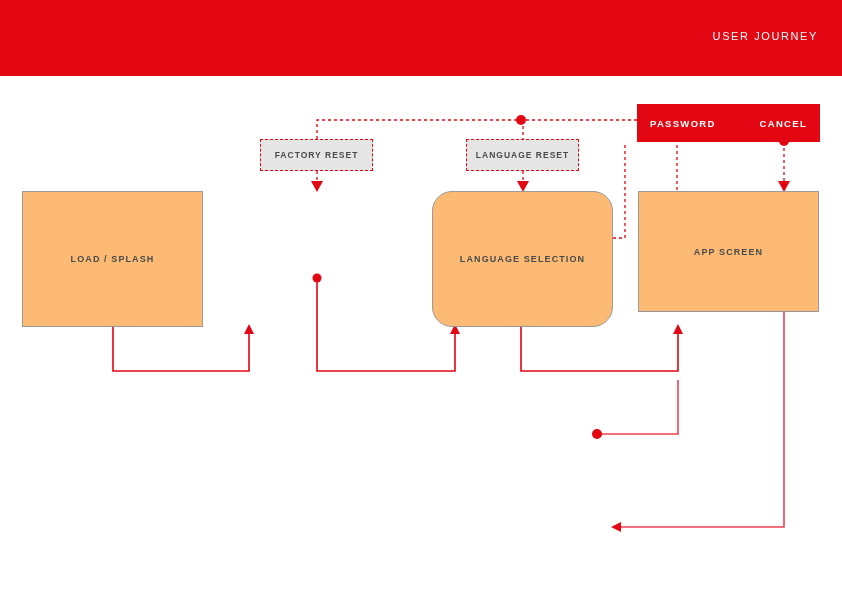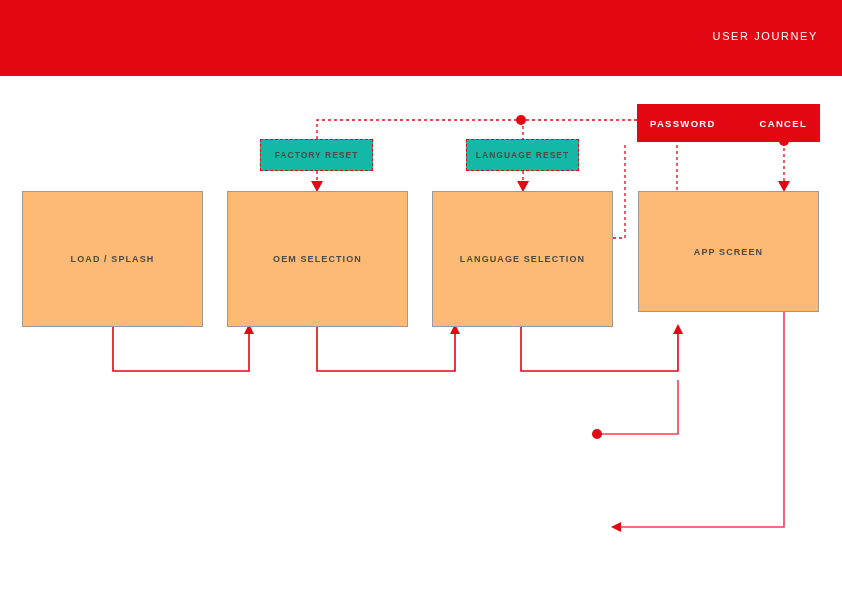--- a/index.html
+++ b/index.html
@@ -14,21 +14,21 @@
       color:#ffffff;font-size:11px;font-weight:normal;letter-spacing:1.6px;
       text-transform:uppercase;white-space:nowrap;}
 
   .node{position:absolute;border:1.5px solid #9a9a9a;background:#fdba74;
       box-sizing:border-box;}
   .node-label{position:absolute;left:0;right:0;top:50%;
       transform:translateY(-50%);text-align:center;
       color:#4a4a4a;font-size:9px;font-weight:bold;letter-spacing:1.1px;
       text-transform:uppercase;white-space:nowrap;}
 
-  .dashed-node{position:absolute;border:1.3px dashed #e30613;background:#14b8a6;
+  .dashed-node{position:absolute;border:1.3px dashed #e30613;background:#e5e5e5;
       box-sizing:border-box;}
   .dashed-node .node-label{color:#4a4a4a;font-size:8.5px;letter-spacing:1px;}
 
   .action-bar{position:absolute;background:#e30613;box-sizing:border-box;}
   .action-item{position:absolute;top:50%;transform:translateY(-50%);
       color:#ffffff;font-size:9.5px;font-weight:bold;letter-spacing:1.3px;
       text-transform:uppercase;white-space:nowrap;cursor:pointer;}
 
   svg.wires{position:absolute;left:0;top:0;width:842px;height:596px;
       pointer-events:none;}
@@ -86,25 +86,22 @@
     <path class="dash" d="M784,142 L784,182"></path>
     <circle class="dot" cx="784" cy="141" r="5"></circle>
     <polygon class="head" points="784,192 778,181 790,181"></polygon>
 
   </svg>
 
   <div class="node" style="left:22px;top:191px;width:181px;height:136px;">
     <div class="node-label">LOAD / SPLASH</div>
   </div>
 
-  <div class="node" style="left:227px;top:191px;width:181px;height:136px;">
-    <div class="node-label">OEM SELECTION</div>
-  </div>
 
-  <div class="node" style="left:432px;top:191px;width:181px;height:136px;">
+  <div class="node" style="left:432px;top:191px;width:181px;height:136px;border-radius:20px;">
     <div class="node-label">LANGUAGE SELECTION</div>
   </div>
 
   <div class="node" style="left:638px;top:191px;width:181px;height:121px;">
     <div class="node-label">APP SCREEN</div>
   </div>
 
 
   <div class="dashed-node" style="left:260px;top:139px;width:113px;height:32px;">
     <div class="node-label">FACTORY RESET</div>

